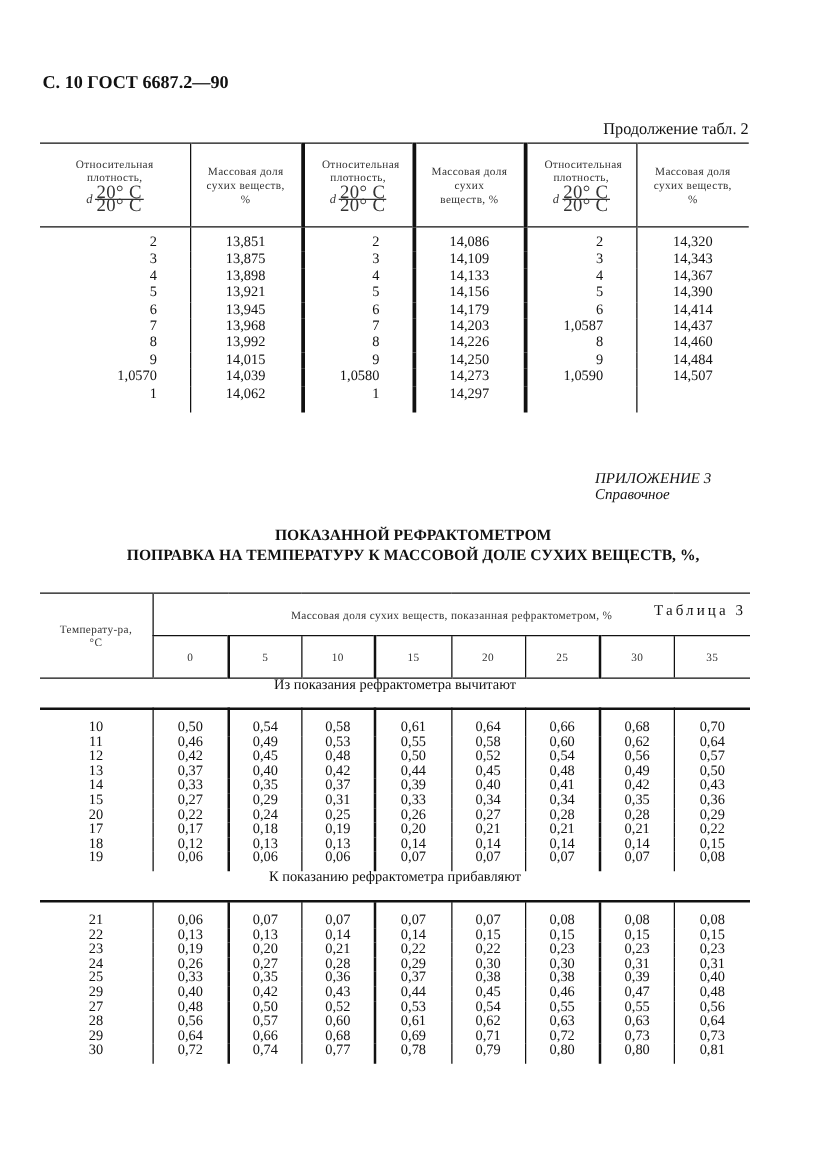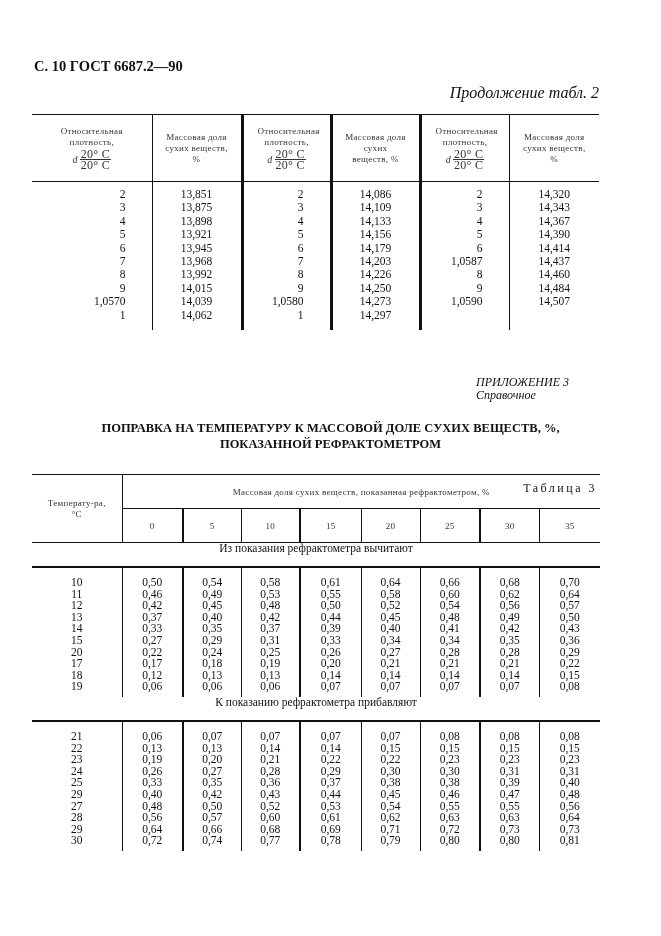--- a/index.html
+++ b/index.html
@@ -1,34 +1,34 @@
 <!DOCTYPE html>
 <html><head>
 <meta charset="utf-8">
 <style>
   html, body { margin:0; padding:0; background:#fff; }
   body { width:661px; height:936px; position:relative; overflow:hidden;
          font-family:"Liberation Serif","DejaVu Serif",serif; color:#111; }
   .abs { position:absolute; }
   .page-head { left:34px; top:58px; font-weight:bold; font-size:14.5px; }
-  .cont-label { right:62px; top:84px; font-style:italic; font-size:16px; }
+  .cont-label { right:62px; top:95px; font-size:13px; }
   table { border-collapse:collapse; position:absolute; table-layout:fixed; }
   td, th { padding:0; font-weight:normal; }
   
   #t2 { left:32px; top:114px; width:567px; }
   #t2 thead th { height:66px; border-top:1.5px solid #111; border-bottom:1.5px solid #111;
                  font-size:9px; letter-spacing:0.3px; color:#333; vertical-align:middle; text-align:center; line-height:11px; }
   #t2 td { font-size:11.5px; line-height:13.4px; vertical-align:top; }
   #t2 td.den { text-align:right; padding-right:26px; }
   #t2 td.mass { text-align:center; }
   #t2 .bl { border-left:1px solid #111; }
   #t2 .bb { border-left:3px solid #111; }
   #t2 tbody tr:first-child td { padding-top:6px; }
   #t2 tbody tr:last-child td { padding-bottom:8px; }
-  .frac { display:inline-block; vertical-align:middle; font-size:12px; line-height:10px; text-align:center; }
+  .frac { display:inline-block; vertical-align:middle; font-size:15px; line-height:10px; text-align:center; }
   .frac .num { display:block; border-bottom:1px solid #333; padding:0 1px; }
   .frac .dn { display:block; }
   .d-ital { font-style:italic; font-size:10px; vertical-align:middle; margin-right:2px; }
   
   .app-label { right:92px; top:376px; font-style:italic; font-size:12px; text-align:left; line-height:13px; }
   .app-title { left:0; width:661px; top:420px; text-align:center; font-weight:bold; font-size:12.5px; line-height:16px; }
   .tab3-label { right:64px; top:481px; font-size:12px; letter-spacing:2.5px; }
   
   #t3 { left:32px; top:474px; width:568px; }
   #t3 .hdr th { font-size:9px; color:#333; letter-spacing:0.3px; text-align:center; vertical-align:middle;margin-top:48px; }
@@ -164,22 +164,22 @@
         <td class="mass bl"></td>
       </tr>
     </tbody>
 </table>
 
 <div class="abs app-label">
   <div>ПРИЛОЖЕНИЕ 3</div>
   <div>Справочное</div>
 </div>
 <div class="abs app-title">
+  <div>ПОКАЗАННОЙ РЕФРАКТОМЕТРОМ</div>
   <div>ПОПРАВКА НА ТЕМПЕРАТУРУ К МАССОВОЙ ДОЛЕ СУХИХ ВЕЩЕСТВ, %,</div>
-  <div>ПОКАЗАННОЙ РЕФРАКТОМЕТРОМ</div>
 </div>
 <div class="abs tab3-label">Таблица 3</div>
 
 <table id="t3">
   <colgroup>
     <col style="width:90px">
       <col style="width:61px">
       <col style="width:58px">
       <col style="width:59px">
     <col style="width:61px">

